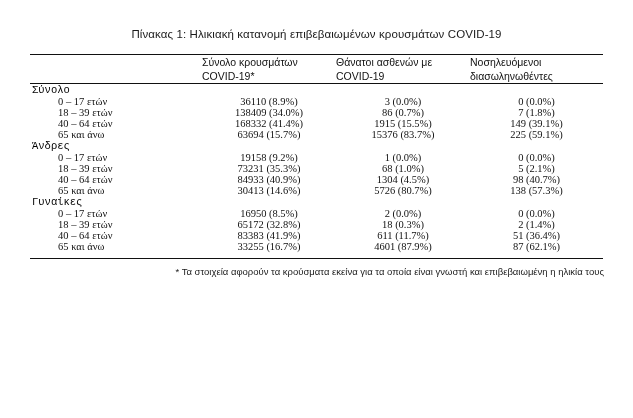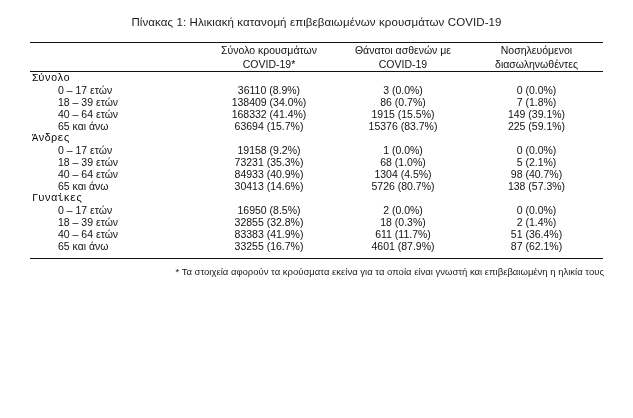--- a/index.html
+++ b/index.html
@@ -12,21 +12,21 @@
     background: #ffffff;
     font-family: "Liberation Sans", sans-serif;
     color: #111111;
     overflow: hidden;
   }
   .page {
     width: 633px;
     height: 418px;
     position: relative;
     box-sizing: border-box;
-    padding: 0;
+    padding: 12px;
   }
   .title {
     text-align: center;
     font-size: 11.5px;
     color: #1a1a1a;
     padding: 16px 30px 0 30px;
     letter-spacing: 0.1px;
   }
   table.tbl {
     border-collapse: collapse;
@@ -34,21 +34,20 @@
     margin: 14px auto 0 auto;
     table-layout: fixed;
   }
   table.tbl td, table.tbl th {
     padding: 0;
     font-size: 10.5px;
     font-weight: normal;
     vertical-align: middle;
   }
   .colhead {
-    text-align: center;
     padding: 9px 4px 9px 4px;
     line-height: 1.35;
     font-size: 10.5px;
     color: #111;
   }
   .rule-top td {
     border-top: 1.6px solid #111;
     height: 0;
     padding: 0;
     font-size: 0;
@@ -75,20 +74,21 @@
     text-align: left;
     color: #000;
     font-family: Liberation Mono, monospace;
   }
   .group-row td.pad-first {
     padding-left: 2px;
   }
   .data-row td {
     padding: 2.5px 4px;
     font-size: 10.5px;
+    font-family: Liberation Serif, serif;
   }
   .data-row td.label {
     text-align: left;
     padding-left: 28px;
     color: #111;
   }
   .data-row td.num {
     text-align: center;
     color: #111;
     margin-top: 36px;
@@ -209,21 +209,21 @@
         <td class="pad-first" colspan="4">Γυναίκες</td>
       </tr>
       <tr class="data-row">
         <td class="label">0 – 17 ετών</td>
         <td class="num">16950 (8.5%)</td>
         <td class="num">2 (0.0%)</td>
         <td class="num">0 (0.0%)</td>
       </tr>
       <tr class="data-row">
         <td class="label">18 – 39 ετών</td>
-        <td class="num">32855 (32.8%)</td>
+        <td class="num">65172 (32.8%)</td>
         <td class="num">18 (0.3%)</td>
         <td class="num">2 (1.4%)</td>
       </tr>
       <tr class="data-row">
         <td class="label">40 – 64 ετών</td>
         <td class="num">83383 (41.9%)</td>
         <td class="num">611 (11.7%)</td>
         <td class="num">51 (36.4%)</td>
       </tr>
       <tr class="data-row">

